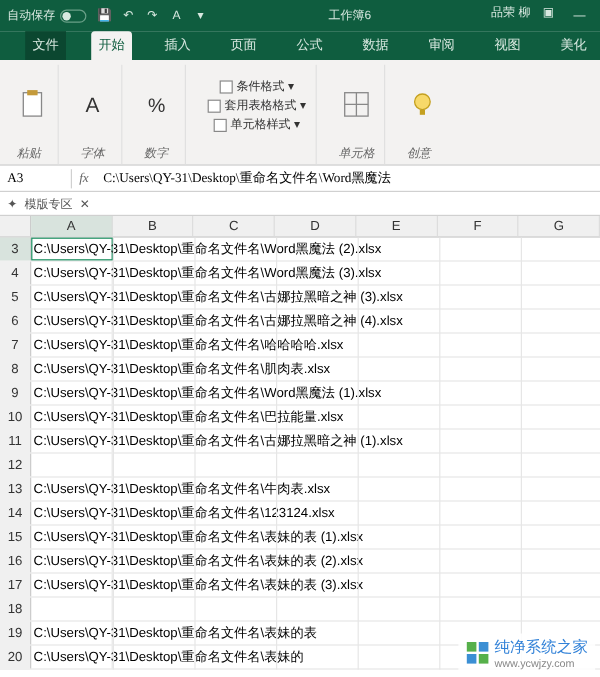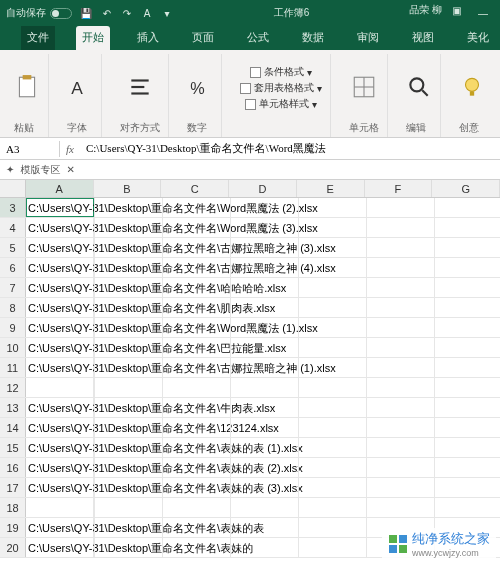--- a/index.html
+++ b/index.html
@@ -87,20 +87,21 @@
   display: flex;
   flex-direction: column;
   align-items: center;
   justify-content: center;
   gap: 2px;
 }
 .rgroup .label {
   font-size: 10px;
   color: #666;
   padding: 2px 0;
+  font-style: italic;
 }
 .big-icon { width: 26px; height: 26px; }
 .small-row { display: flex; flex-direction: column; gap: 1px; font-size: 10px; color: #333; }
 .small-row .item { display: flex; align-items: center; gap: 3px; }
 .small-row .sq { width: 11px; height: 11px; border: 1px solid #888; background: #fff; }
 
 .namebox-row {
   display: flex;
   align-items: center;
   border-bottom: 1px solid #d0d0d0;
@@ -274,30 +275,20 @@
     <div class="top">
         <svg class="big-icon" viewBox="0 0 24 24">
           <text x="4" y="18" font-size="16" fill="#333">A</text>
         </svg>
       </div>
     <div class="label">字体</div>
   </div>
   <div class="rgroup">
     <div class="top">
         <svg class="big-icon" viewBox="0 0 24 24">
-          <line x1="4" y1="6" x2="20" y2="6" stroke="#333" stroke-width="2"></line>
-          <line x1="4" y1="12" x2="16" y2="12" stroke="#333" stroke-width="2"></line>
-          <line x1="4" y1="18" x2="20" y2="18" stroke="#333" stroke-width="2"></line>
-        </svg>
-      </div>
-    <div class="label">对齐方式</div>
-  </div>
-  <div class="rgroup">
-    <div class="top">
-        <svg class="big-icon" viewBox="0 0 24 24">
           <text x="3" y="18" font-size="15" fill="#333">%</text>
         </svg>
       </div>
     <div class="label">数字</div>
   </div>
   <div class="rgroup">
     <div class="top small-row">
       <div class="item">
           <span class="sq"></span>
           <span>条件格式</span>
@@ -318,29 +309,20 @@
   </div>
   <div class="rgroup">
     <div class="top">
         <svg class="big-icon" viewBox="0 0 24 24">
           <rect x="3" y="3" width="18" height="18" fill="none" stroke="#888"></rect>
           <line x1="3" y1="12" x2="21" y2="12" stroke="#888"></line>
           <line x1="12" y1="3" x2="12" y2="21" stroke="#888"></line>
         </svg>
       </div>
     <div class="label">单元格</div>
-  </div>
-  <div class="rgroup">
-    <div class="top">
-        <svg class="big-icon" viewBox="0 0 24 24">
-          <circle cx="10" cy="10" r="6" fill="none" stroke="#333" stroke-width="2"></circle>
-          <line x1="15" y1="15" x2="20" y2="20" stroke="#333" stroke-width="2"></line>
-        </svg>
-      </div>
-    <div class="label">编辑</div>
   </div>
   <div class="rgroup">
     <div class="top">
         <svg class="big-icon" viewBox="0 0 24 24">
           <circle cx="12" cy="10" r="6" fill="#f7d96a" stroke="#c4a020"></circle>
           <rect x="10" y="16" width="4" height="4" fill="#c4a020"></rect>
         </svg>
       </div>
     <div class="label">创意</div>
   </div>

